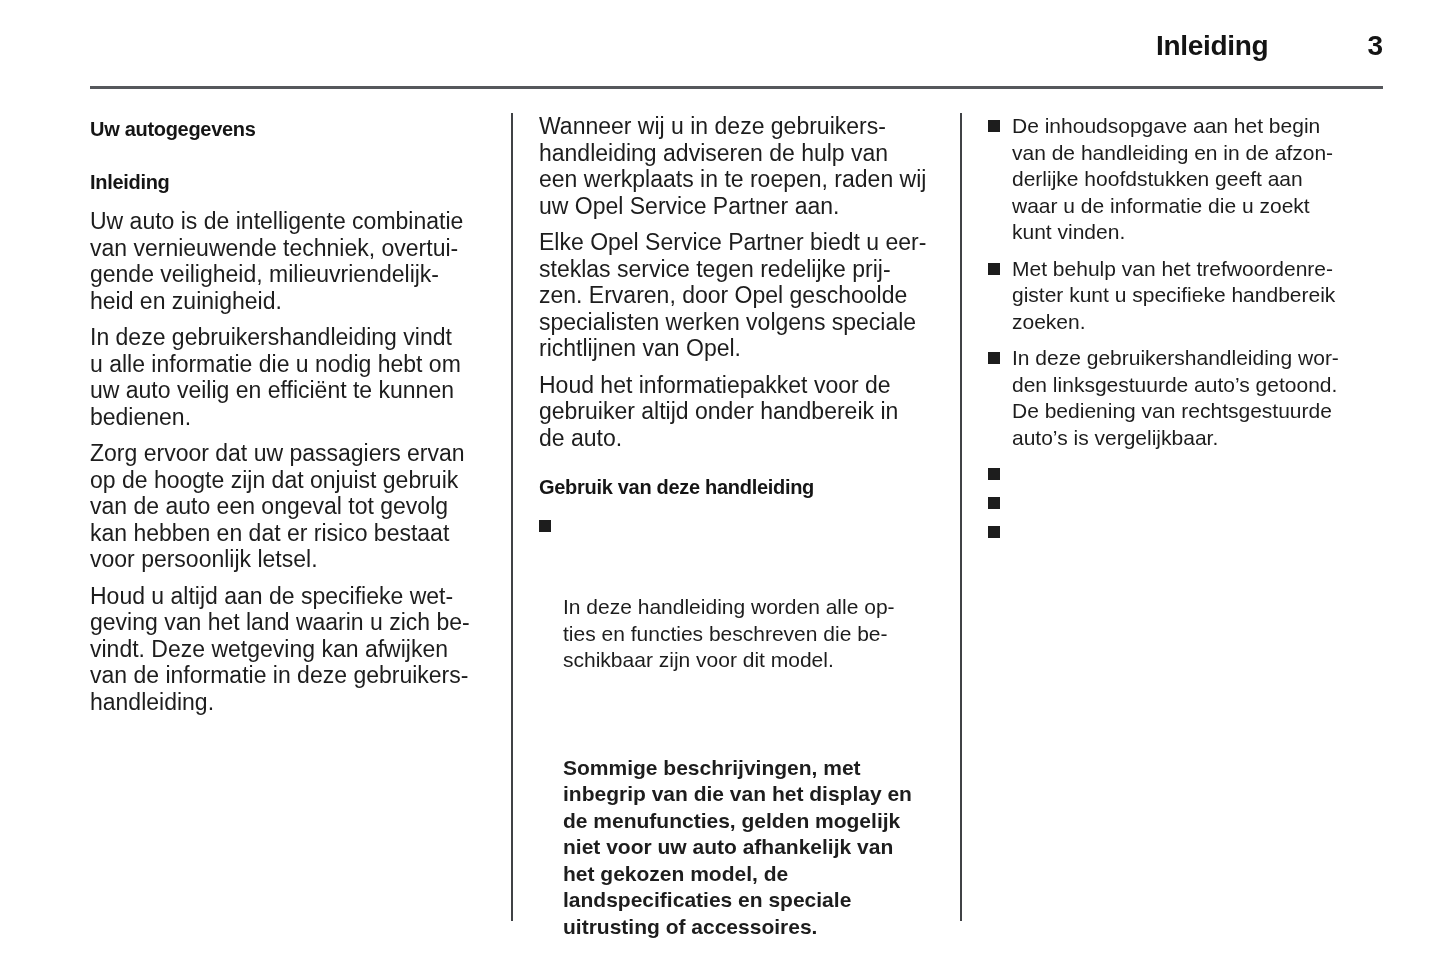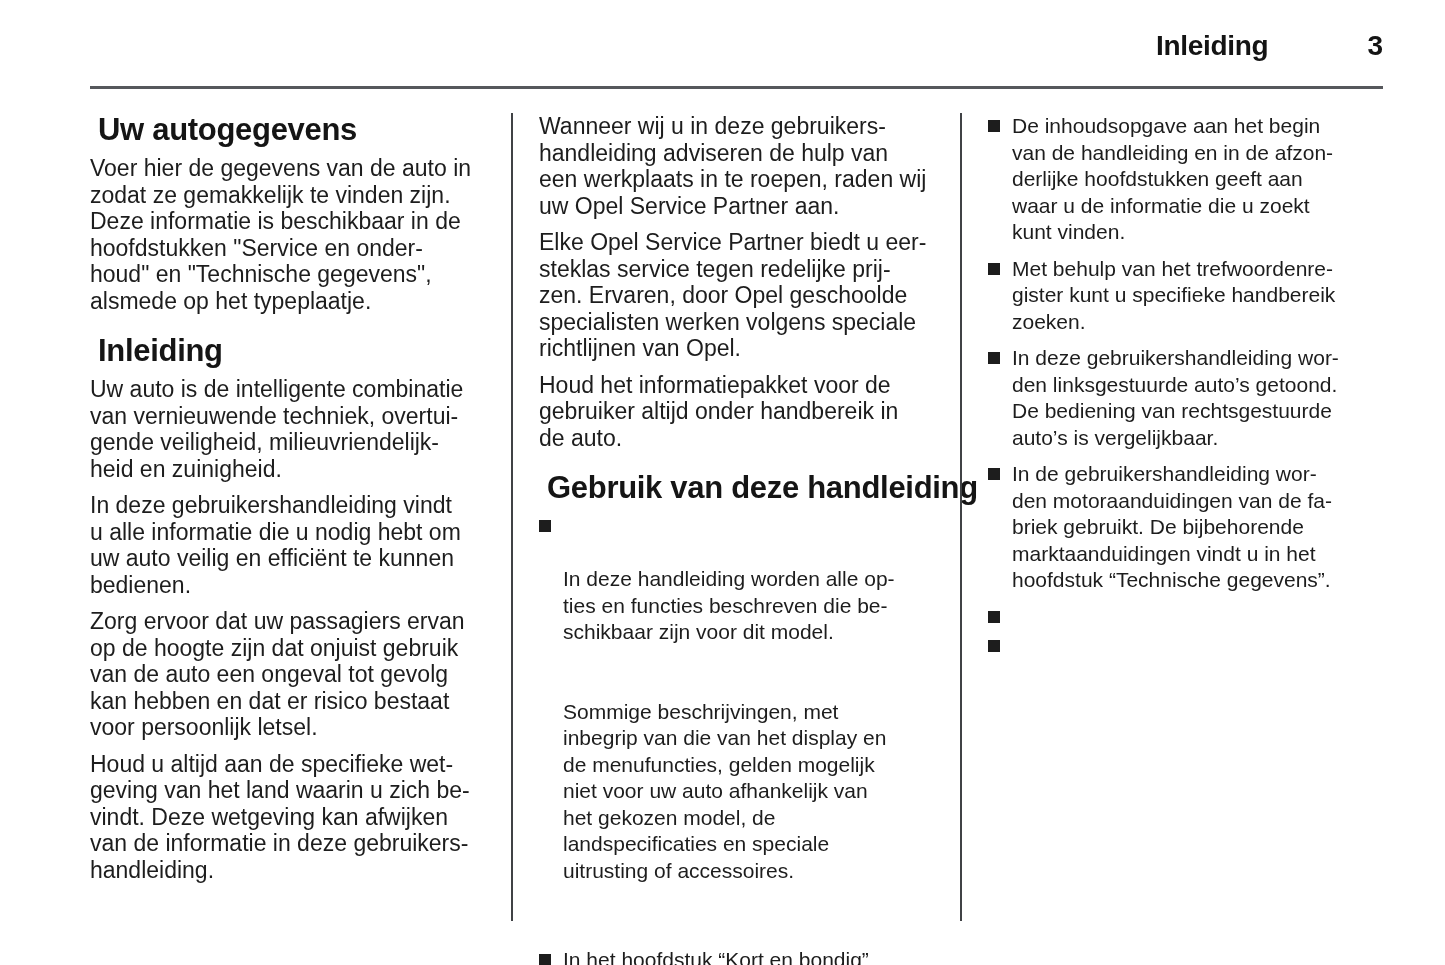--- a/index.html
+++ b/index.html
@@ -14,52 +14,46 @@
   .page-title { font-size:28px; font-weight:bold; letter-spacing:-0.3px; color:#141414; }
   .page-number { font-size:28px; font-weight:bold; margin-left:99px; color:#141414; }
   .header-rule {
     position:absolute; top:86px; left:90px; width:1293px; height:3px;
     background:#56585c;
   }
   .content { position:absolute; top:113px; left:90px; width:1293px; display:flex; }
   .col { width:395px; flex:none; }
   .col-divider { flex:none; width:2px; height:808px; background:#404245; margin:0 26px; }
   h2 {
-    font-size:31px; line-height:33px; margin:0 0 9px 8px; font-weight:bold;
+    font-size:20px; line-height:33px; margin:0 0 9px 0; font-weight:bold;
     white-space:pre; color:#151515; letter-spacing:-0.3px;
   }
   h2.spaced { margin-top:20px; }
   p { font-size:23px; line-height:26.5px; margin:0 0 10px 0; white-space:pre; }
   ul { list-style:none; margin:0; padding:0; }
   li { display:flex; margin:0 0 10px 0; }
   .bullet { flex:none; width:12px; height:12px; background:#1d1d1d; margin-top:7px; }
   .li-text { margin-left:12px; font-size:21px; line-height:26.5px; white-space:pre; }
-  .blk { display:block; }
-  .b { font-weight:normal; }
+  .blk { display:block;margin-top:28px; }
+  .b { font-weight:bold; }
 </style>
 </head>
 <body>
 
 <header class="page-header">
   <span class="page-title">Inleiding</span>
   <span class="page-number">3</span>
 </header>
 
 <div class="header-rule"></div>
 
 <main class="content">
 
   <section class="col">
     <h2>Uw autogegevens</h2>
-    <p>Voer hier de gegevens van de auto in
-zodat ze gemakkelijk te vinden zijn.
-Deze informatie is beschikbaar in de
-hoofdstukken "Service en onder-
-houd" en "Technische gegevens",
-alsmede op het typeplaatje.</p>
     <h2 class="spaced">Inleiding</h2>
     <p>Uw auto is de intelligente combinatie
 van vernieuwende techniek, overtui-
 gende veiligheid, milieuvriendelijk-
 heid en zuinigheid.</p>
     <p>In deze gebruikershandleiding vindt
 u alle informatie die u nodig hebt om
 uw auto veilig en efficiënt te kunnen
 bedienen.</p>
     <p>Zorg ervoor dat uw passagiers ervan
@@ -134,25 +128,20 @@
       </li>
       <li>
         <span class="bullet"></span>
         <span class="li-text">In deze gebruikershandleiding wor-
 den linksgestuurde auto’s getoond.
 De bediening van rechtsgestuurde
 auto’s is vergelijkbaar.</span>
       </li>
       <li>
         <span class="bullet"></span>
-        <span class="li-text">In de gebruikershandleiding wor-
-den motoraanduidingen van de fa-
-briek gebruikt. De bijbehorende
-marktaanduidingen vindt u in het
-hoofdstuk “Technische gegevens”.</span>
       </li>
       <li>
         <span class="bullet"></span>
       </li>
       <li>
         <span class="bullet"></span>
       </li>
     </ul>
   </section>
 

